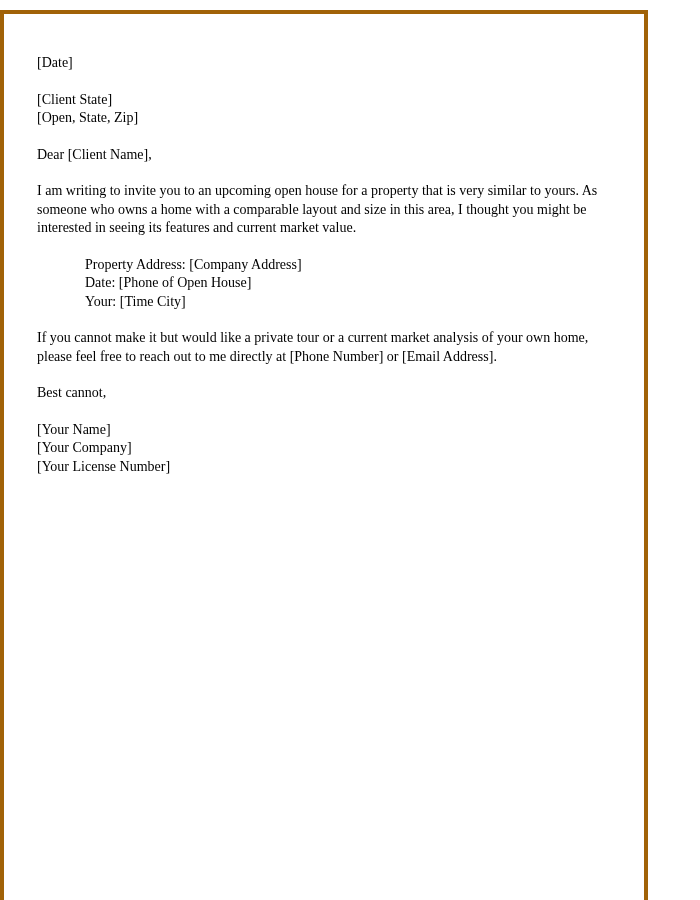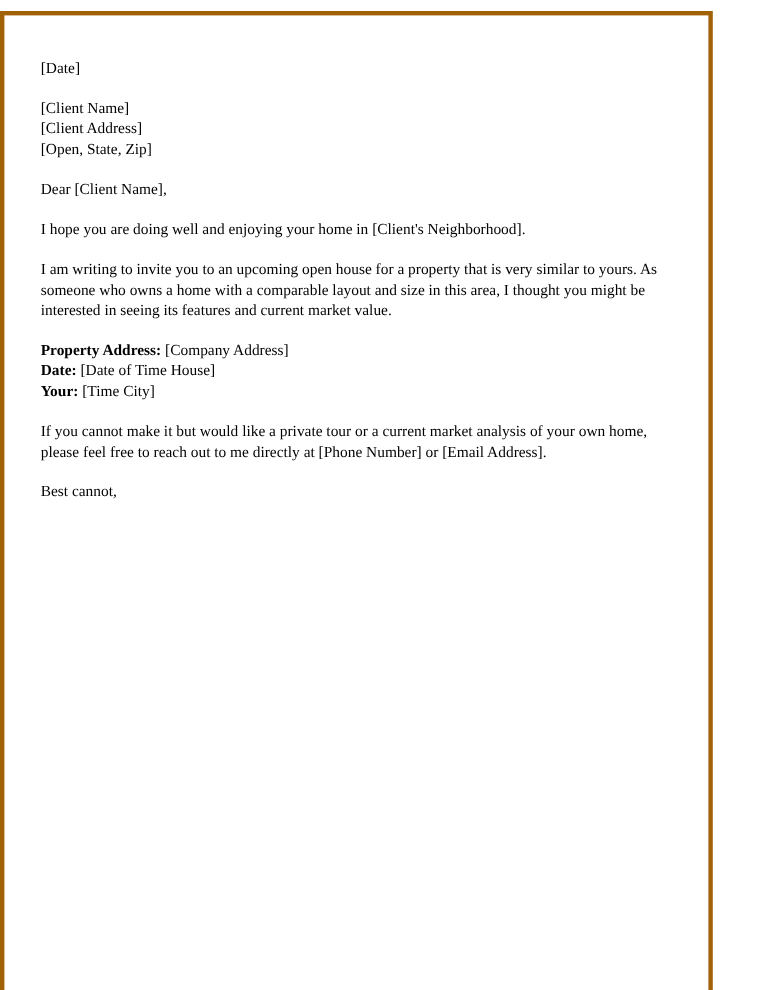--- a/index.html
+++ b/index.html
@@ -27,47 +27,51 @@
   .para {
     margin: 0 0 18px 0;
   }
   .block {
     margin: 0 0 18px 0;
   }
   .block .line {
     margin: 0;
   }
   .bold {
-    font-weight: bold;
+    font-weight: normal;
+    margin-left: 48px;
   }
 </style>
 </head>
 <body>
 
 <div class="page">
 
   <p class="para">[Date]</p>
 
   <div class="block">
-    <div class="line">[Client Name]</div>
-    <div class="line">[Client Address]</div>
+    <div class="line">[Client State]</div>
     <div class="line">[Open, State, Zip]</div>
   </div>
 
   <p class="para">Dear [Client Name],</p>
 
-  <p class="para">I hope you are doing well and enjoying your home in [Client's Neighborhood].</p>
 
   <p class="para">I am writing to invite you to an upcoming open house for a property that is very similar to yours. As someone who owns a home with a comparable layout and size in this area, I thought you might be interested in seeing its features and current market value.</p>
 
   <div class="block">
     <div class="line"><span class="bold">Property Address:</span> <span>[Company Address]</span></div>
-    <div class="line"><span class="bold">Date:</span> <span>[Date of Time House]</span></div>
+    <div class="line"><span class="bold">Date:</span> <span>[Phone of Open House]</span></div>
     <div class="line"><span class="bold">Your:</span> <span>[Time City]</span></div>
   </div>
 
 
   <p class="para">If you cannot make it but would like a private tour or a current market analysis of your own home, please feel free to reach out to me directly at [Phone Number] or [Email Address].</p>
 
   <p class="para">Best cannot,</p>
 
+  <div class="block">
+    <div class="line">[Your Name]</div>
+    <div class="line">[Your Company]</div>
+    <div class="line">[Your License Number]</div>
+  </div>
 
 </div>
 
 </body></html>

